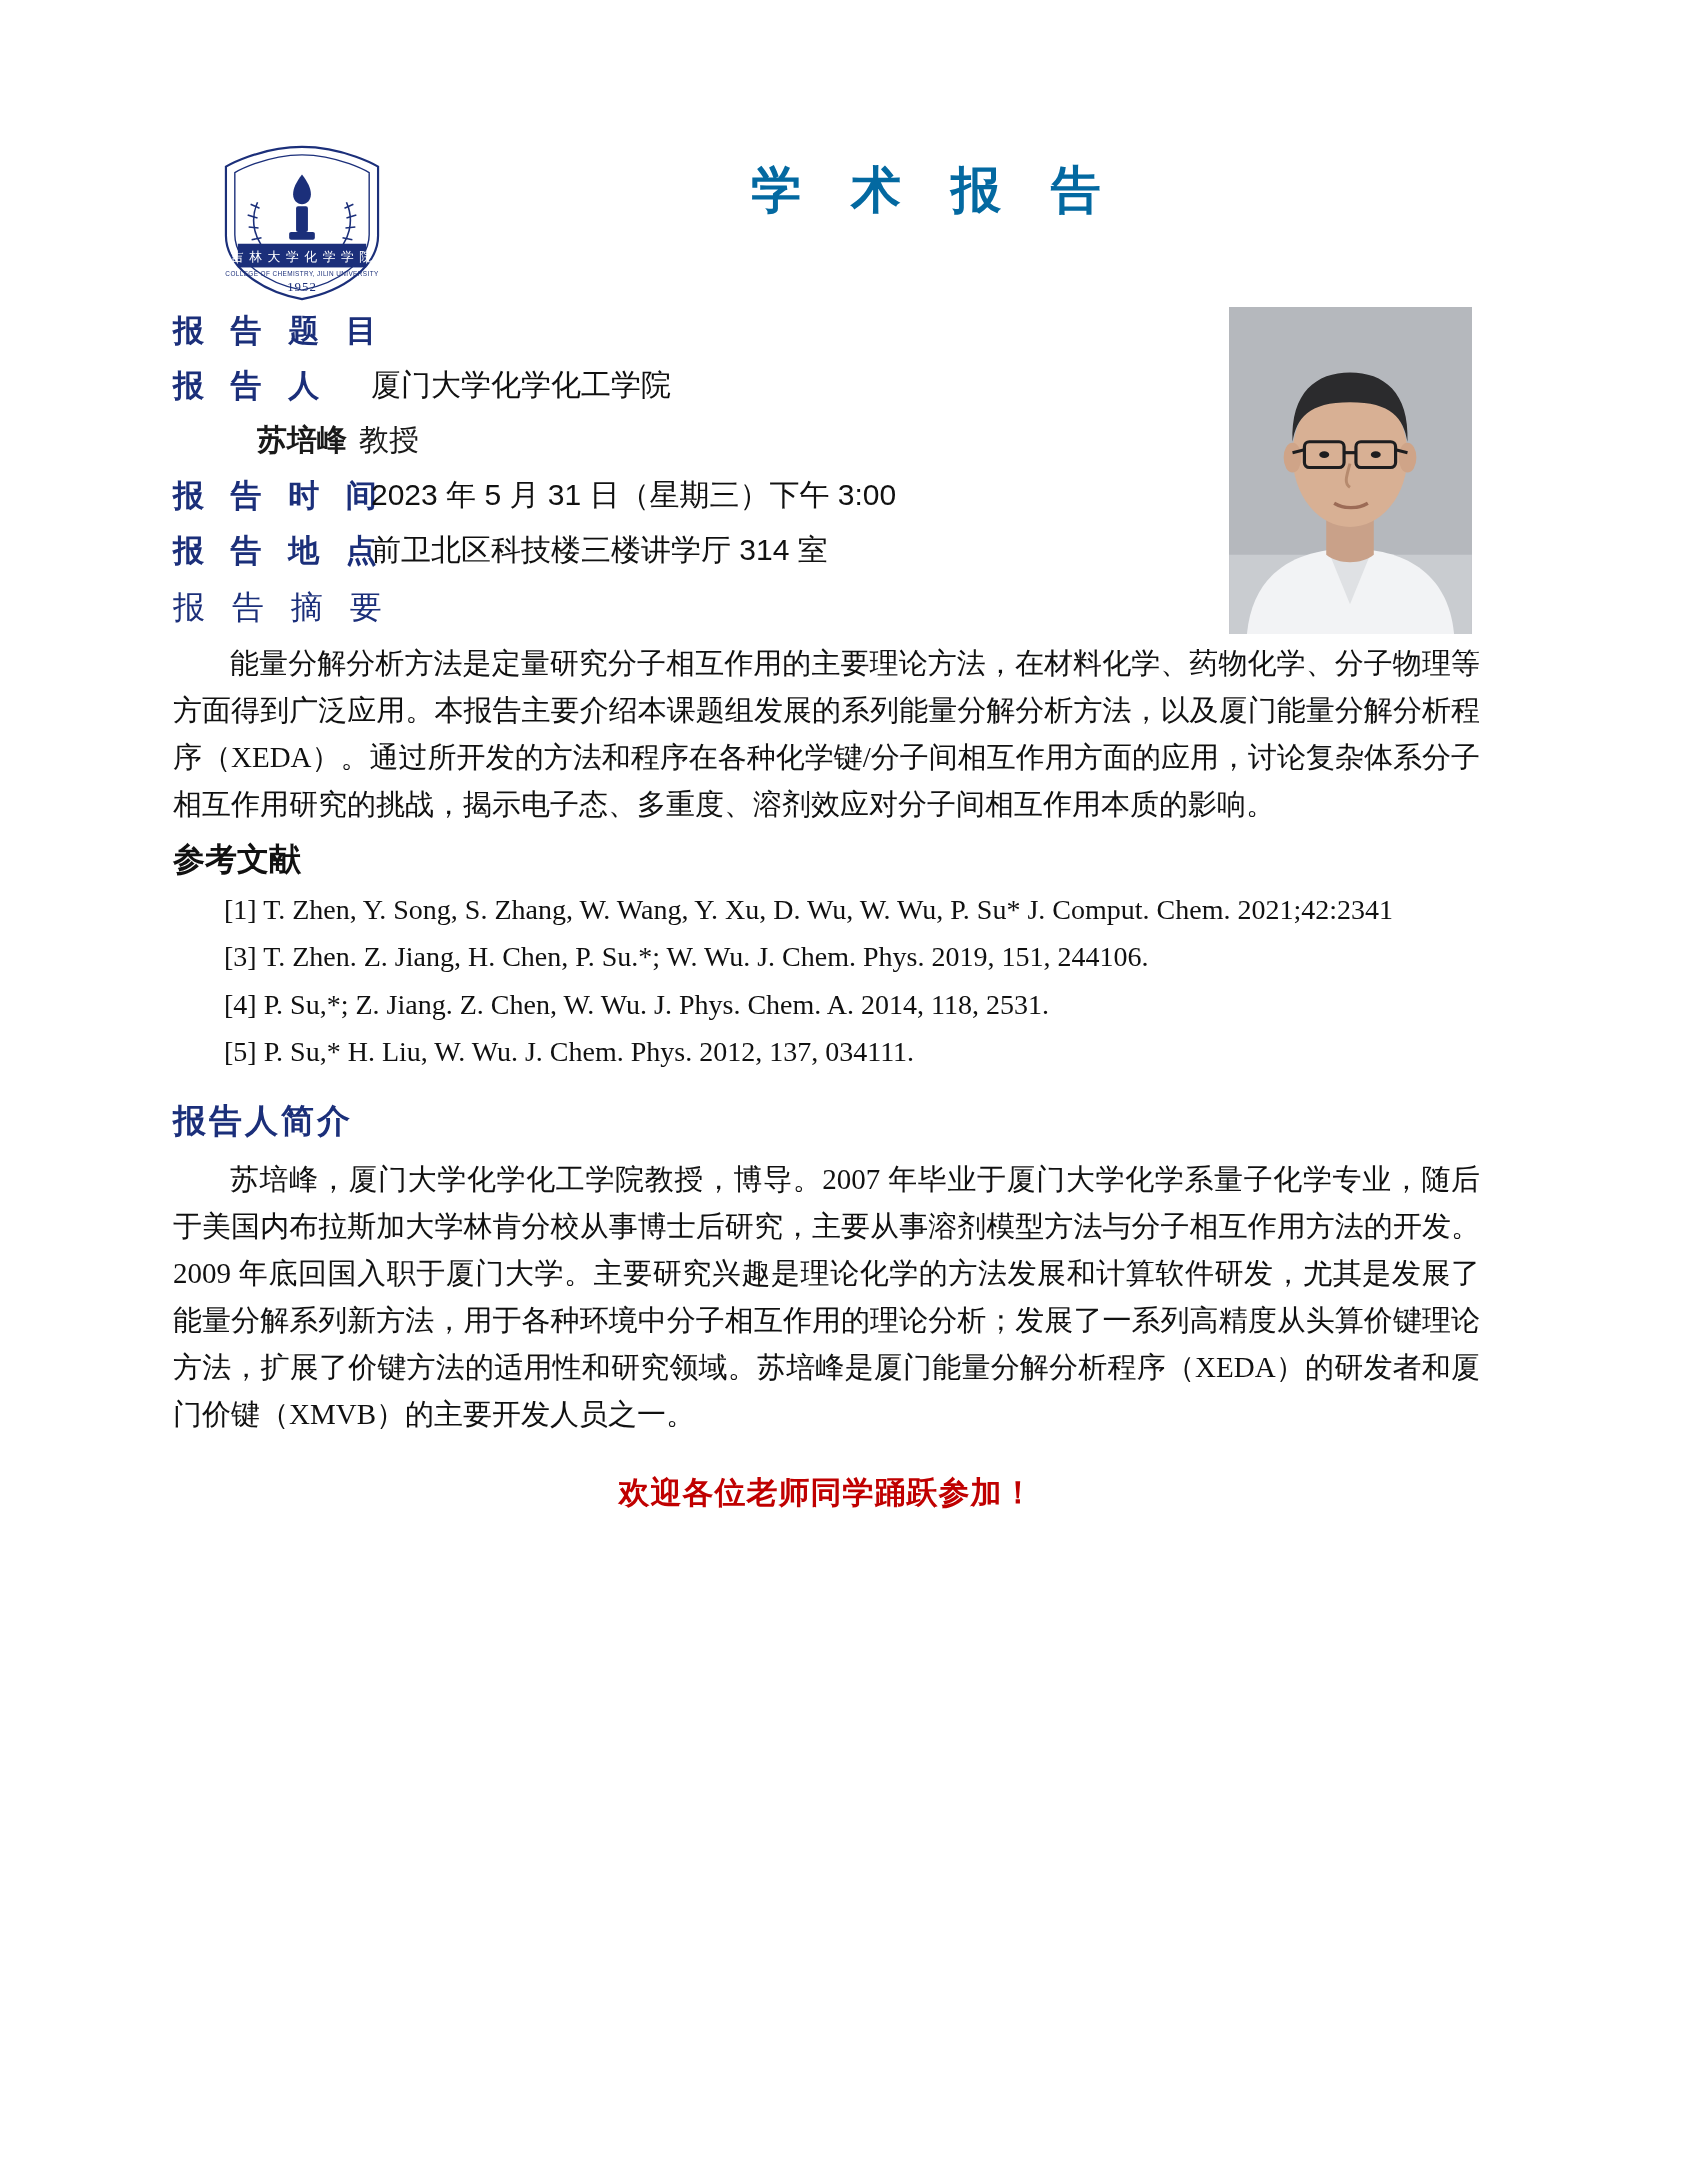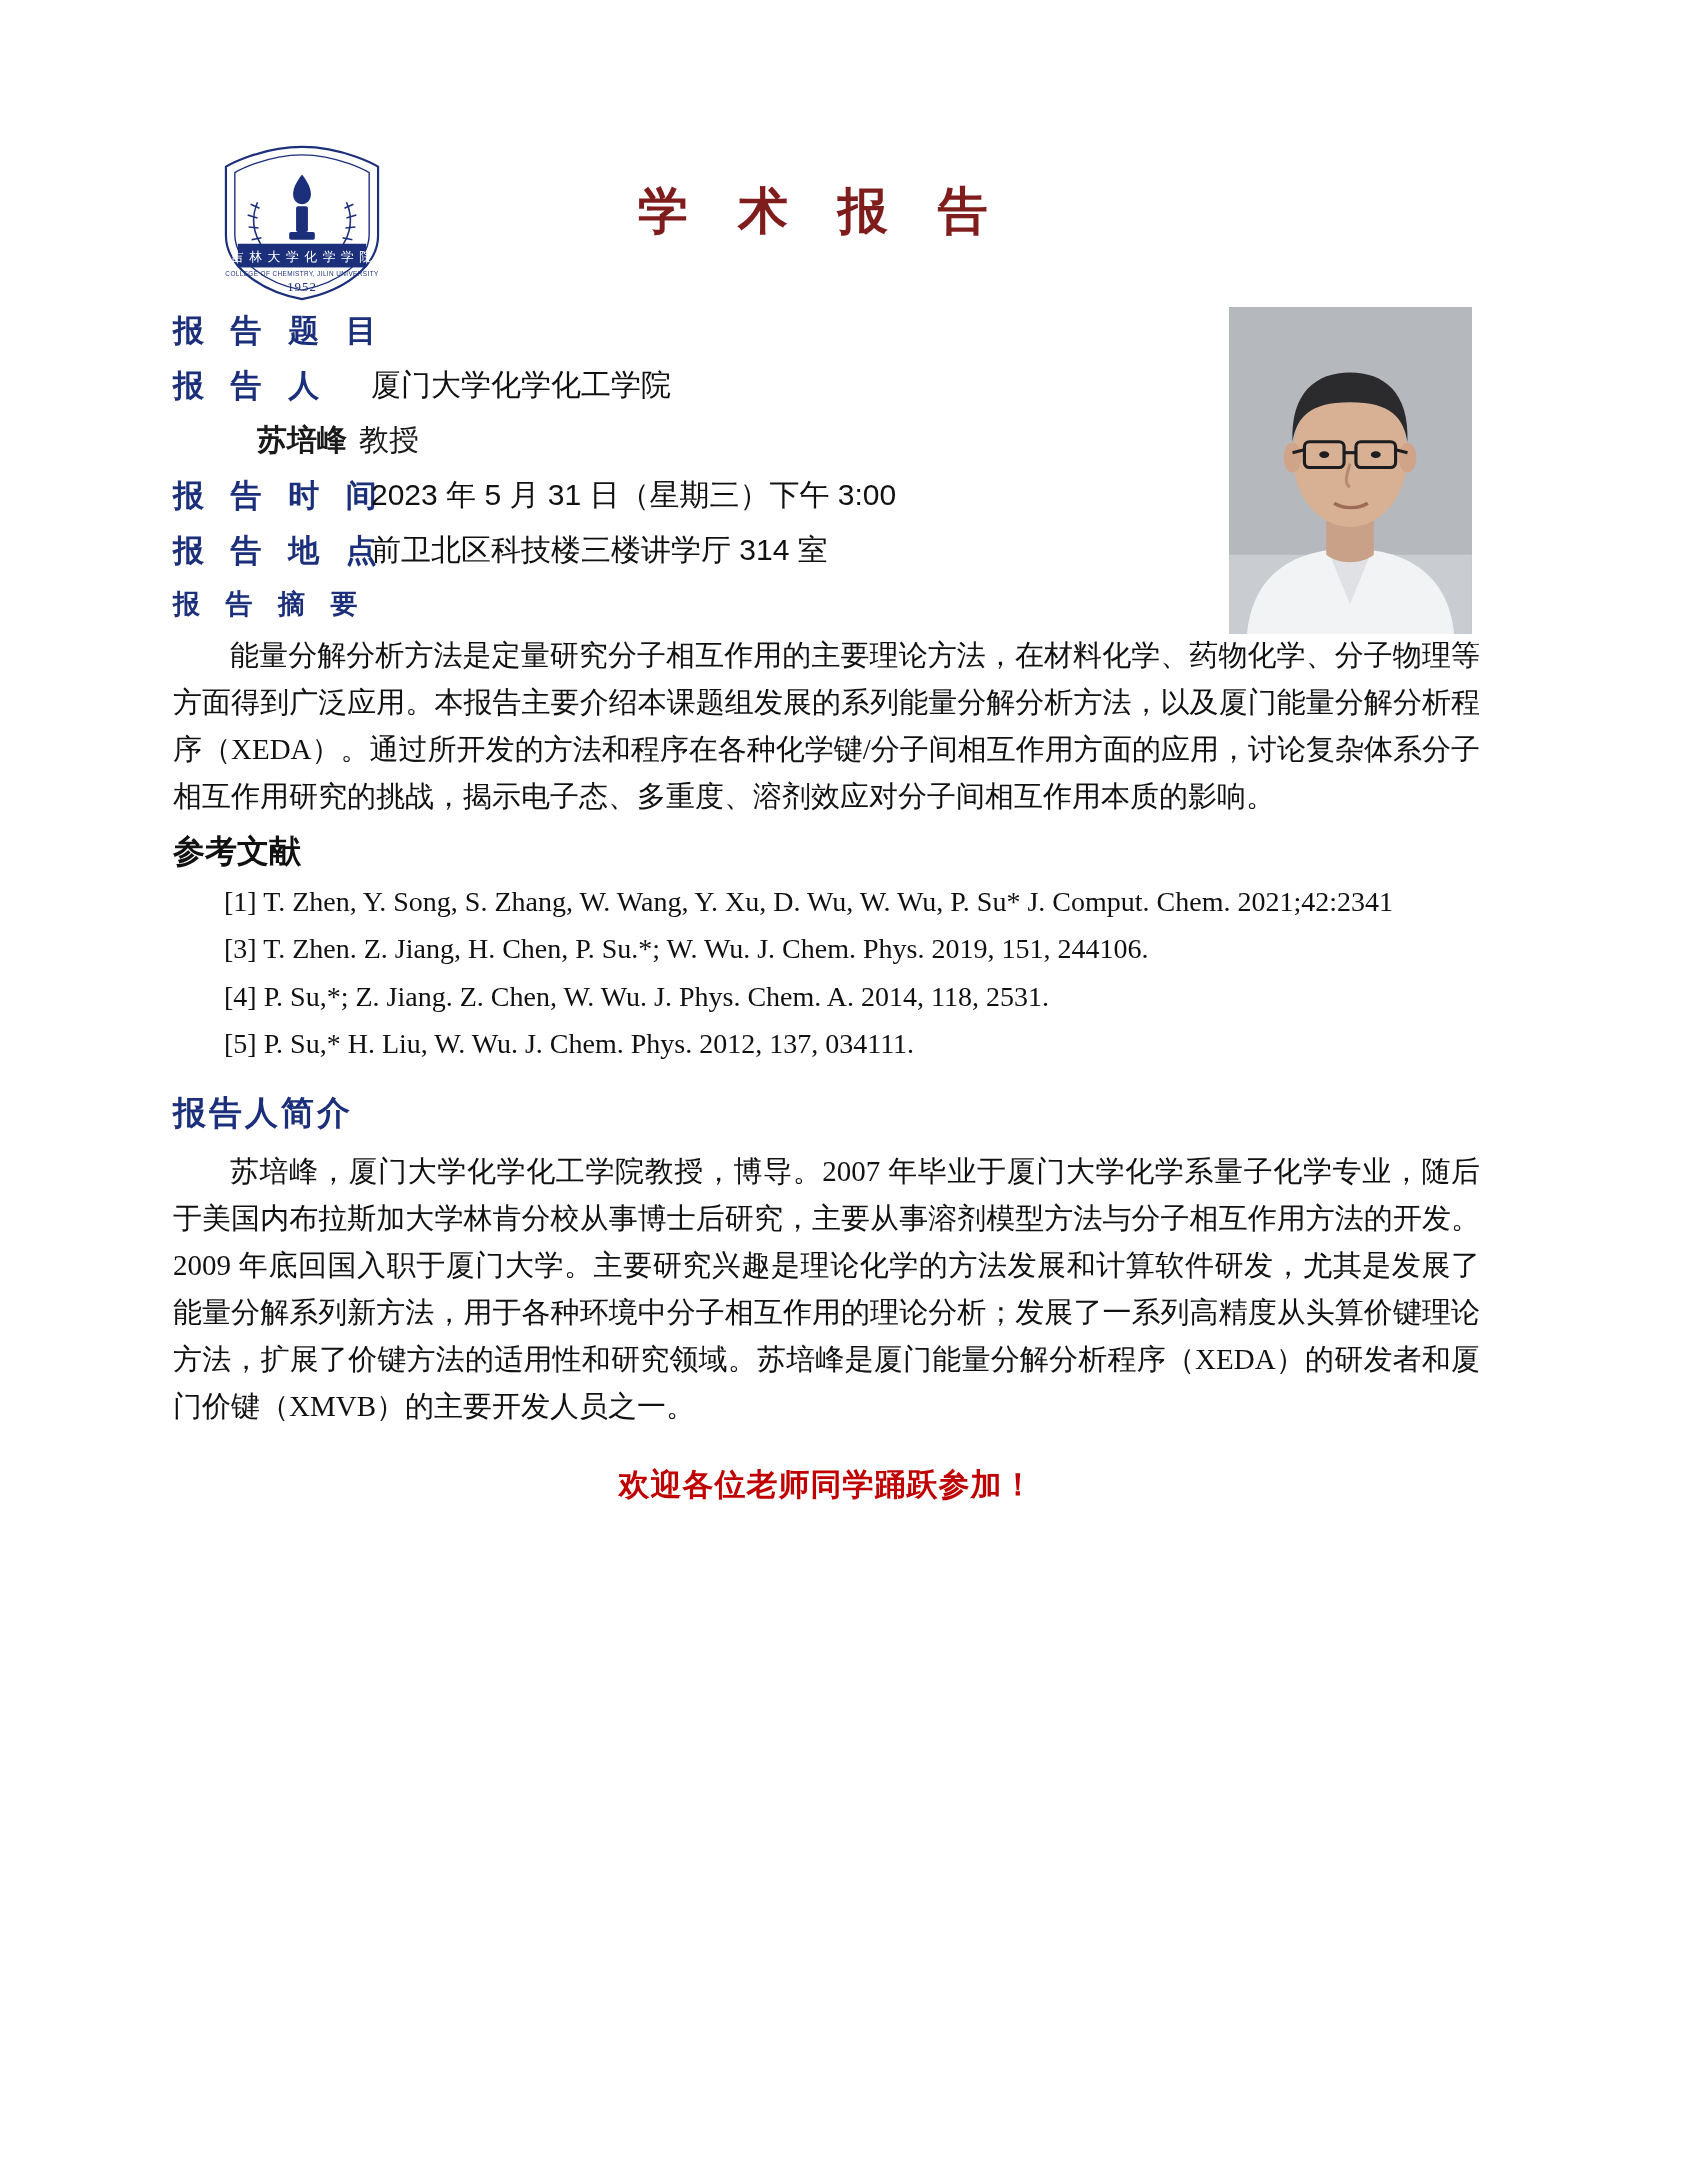--- a/index.html
+++ b/index.html
@@ -39,27 +39,28 @@
     left: 25px;
     top: 32px;
     width: 208px;
     height: 163px;
     text-decoration: underline;
   }
   .logo svg { display: block; }
   .doc-title {
     position: absolute;
     left: 465px;
-    top: 69px;
+    top: 48px;
     width: 594px;
+    text-align: center;
     font-family: "Liberation Sans", sans-serif;
     font-weight: bold;
     font-size: 50px;
     letter-spacing: 18px;
-    color: #7f1d1d;
+    color: #0369a1;
     white-space: nowrap;
   }
 
   
   .portrait {
     position: absolute;
     right: 8px;
     top: 198px;
     width: 243px;
     height: 327px;
@@ -105,23 +106,23 @@
     font-family: "Liberation Sans", sans-serif;
   }
   .speaker-name {
     font-weight: bold;
     margin-right: 12px;
   }
 
   
   .section-head {
     font-family: "Liberation Sans", sans-serif;
-    font-weight: bold;
+    font-weight: normal;
     color: #1b2f7a;
-    font-size: 27px;
+    font-size: 32px;
     letter-spacing: 9px;
     margin: 14px 0 10px 0;
   }
 
   
   p.body {
     font-family: "Liberation Serif", serif;
     font-size: 29px;
     line-height: 1.62;
     text-align: justify;

